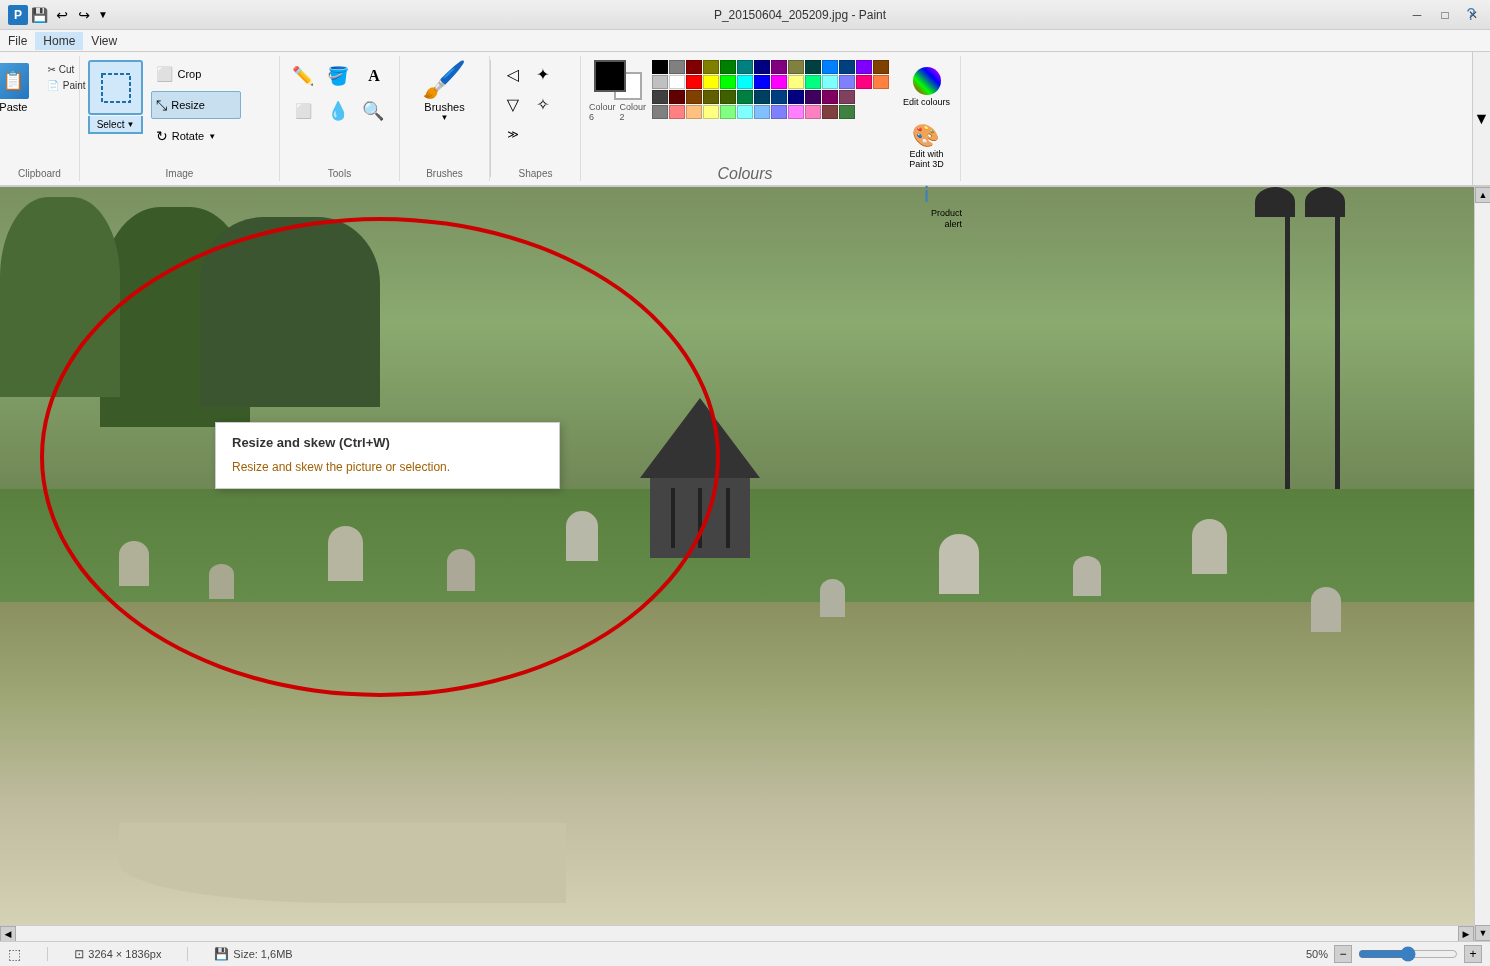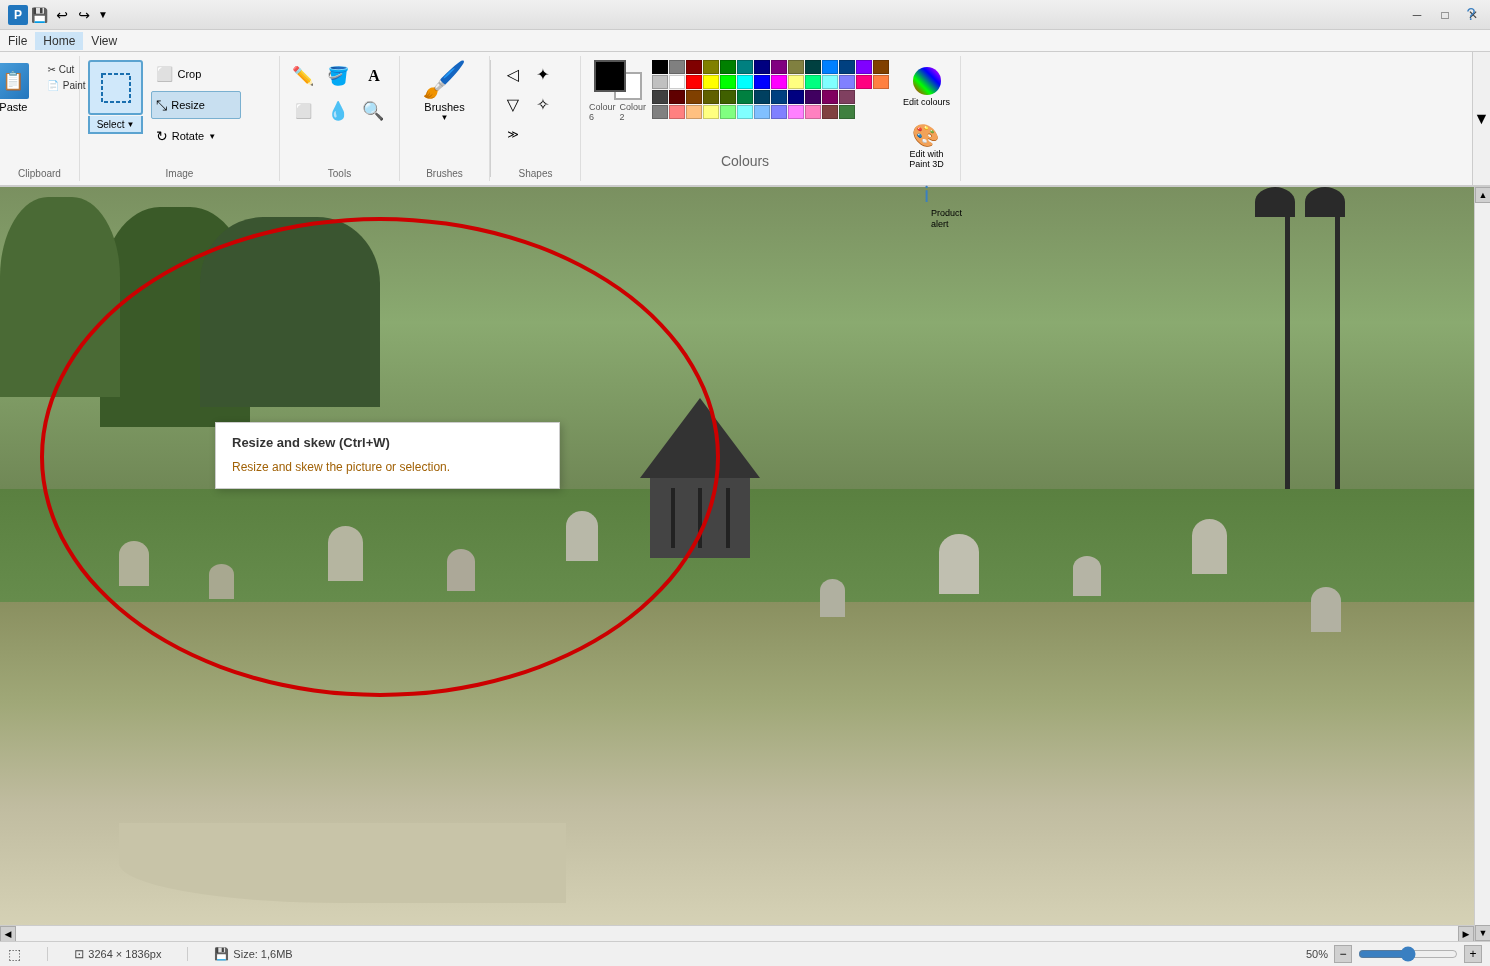--- a/index.html
+++ b/index.html
@@ -362,20 +362,21 @@
 
   <div class="titlebar">
 
     <div style="display:flex;align-items:center;gap:2px;margin-right:8px;">
       <div style="width:20px;height:20px;background:#2176bd;border-radius:2px;display:flex;align-items:center;justify-content:center;color:white;font-size:12px;font-weight:bold;">P</div>
       <button style="width:20px;height:20px;background:transparent;border:none;cursor:pointer;font-size:14px;" title="Save">💾</button>
       <button style="width:20px;height:20px;background:transparent;border:none;cursor:pointer;font-size:14px;" title="Undo">↩</button>
       <button style="width:20px;height:20px;background:transparent;border:none;cursor:pointer;font-size:14px;" title="Redo">↪</button>
       <button style="width:14px;height:20px;background:transparent;border:none;cursor:pointer;font-size:10px;">▼</button>
     </div>
+    <span class="titlebar-title">P_20150604_205209.jpg - Paint</span>
     <div class="titlebar-controls">
       <button class="titlebar-btn">─</button>
       <button class="titlebar-btn">□</button>
       <button class="titlebar-btn close">✕</button>
     </div>
   </div>
 
   <div class="menubar">
     <div class="menubar-item">File</div>
     <div class="menubar-item active">Home</div>
@@ -562,25 +563,25 @@
             <button class="edit-color-btn">
               <div style="width:28px;height:28px;background:linear-gradient(45deg,#ff0000,#00ff00,#0000ff,#ff00ff);border-radius:50%;margin:0 auto 2px;"></div>
               <span style="font-size:9px;text-align:center;">Edit colours</span>
             </button>
             <button class="edit-color-btn">
               <div style="font-size:22px;">🎨</div>
               <span style="font-size:9px;text-align:center;line-height:1.1;">Edit with Paint 3D</span>
             </button>
             <button class="edit-color-btn">
               <div style="font-size:22px;color:#3a7fc1;">ℹ</div>
-              <span style="font-size:9px;text-align:left;padding-left:40px;">Product alert</span>
+              <span style="font-size:9px;text-align:right;padding-left:40px;">Product alert</span>
             </button>
           </div>
         </div>
-        <span class="section-footer-label" style="bottom:16px;font-size:14px;color:#666;">Colours</span>
+        <span class="section-footer-label" style="bottom:2px;font-size:16px;color:#666;font-style:italic;">Colours</span>
       </div>
 
       <div style="position:absolute;right:0;top:0;bottom:0;width:18px;display:flex;align-items:center;justify-content:center;border-left:1px solid #ccc;background:#f0f0f0;cursor:pointer;">
         <span>▼</span>
       </div>
 
     </div>
   </div>
 
   <div class="content-area">

